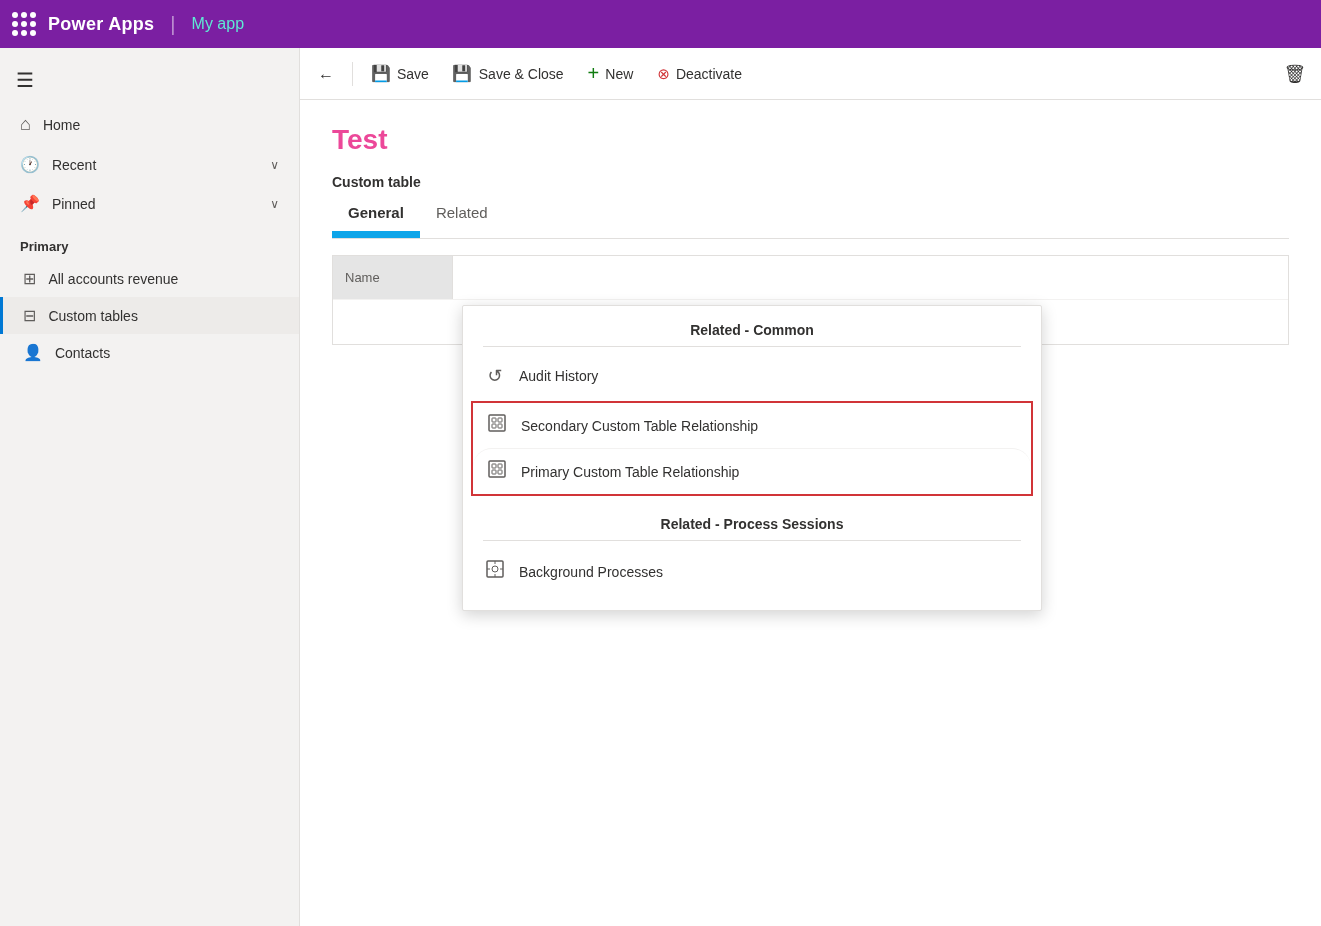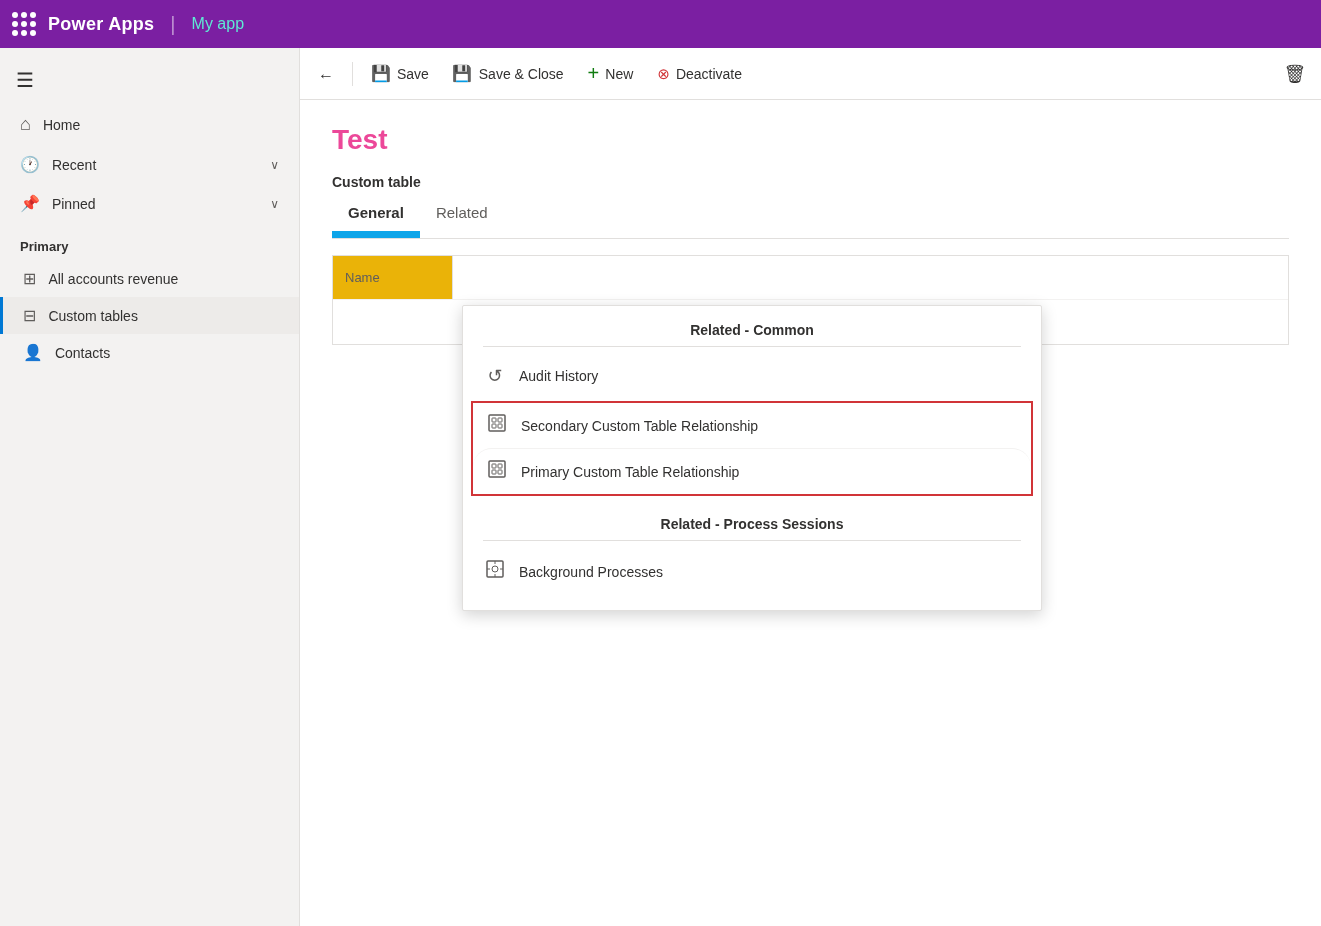--- a/index.html
+++ b/index.html
@@ -207,21 +207,21 @@
     }
     .form-row:last-child { border-bottom: none; }
     .form-label {
       width: 120px;
       padding: 10px 12px;
       font-size: 13px;
       color: #605e5c;
       font-weight: 400;
       display: flex;
       align-items: center;
-      background: #eab308;
+      background: #e5e5e5;
       border-right: 1px solid #e1dfdd;
     }
     .form-value {
       flex: 1;
       padding: 10px 12px;
       font-size: 13px;
       color: #323130;
       display: flex;
       align-items: center;
     }

